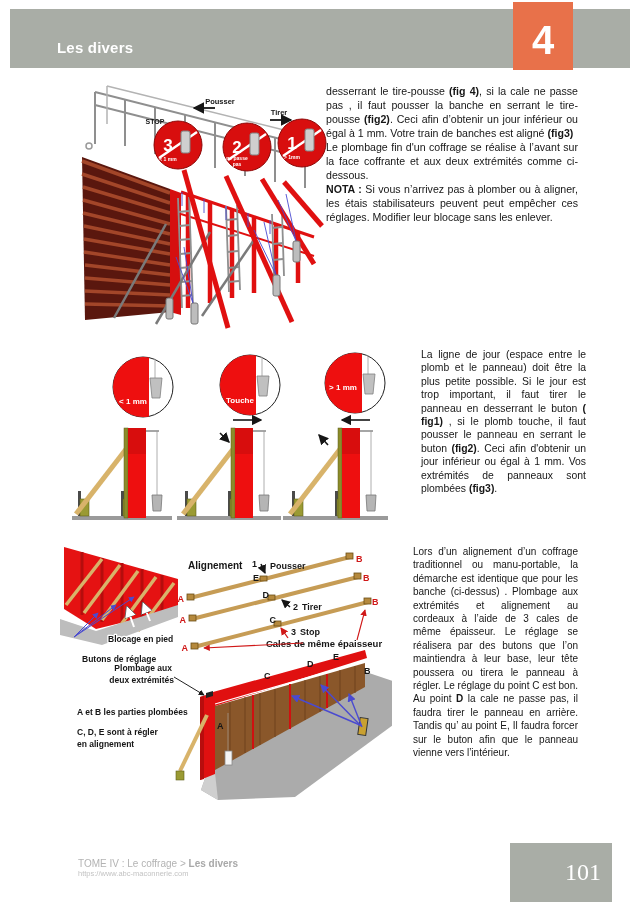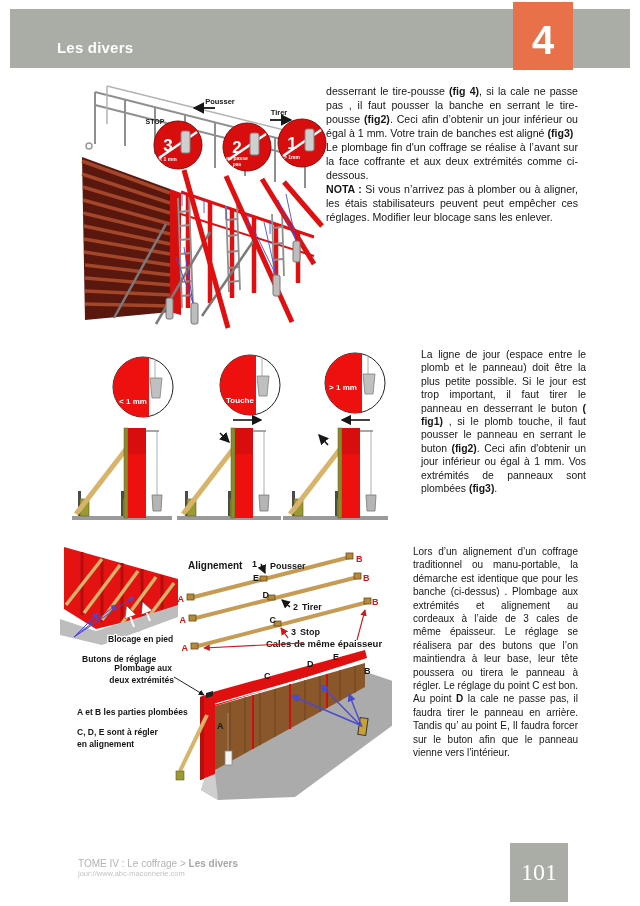--- a/index.html
+++ b/index.html
@@ -17,21 +17,21 @@
   svg text{font-family:"Liberation Sans",sans-serif;}
   .lbl{font-weight:bold;fill:#161616;}
   .redletter{font-weight:bold;fill:#d01818;}
   .whitetxt{font-weight:bold;fill:#ffffff;}
   .halo{paint-order:stroke;stroke:#ffffff;stroke-width:2.5px;stroke-linejoin:round;}
   .crumb{position:absolute;left:78px;top:858px;font-size:10px;color:#b3b3b3;}
   .crumb b{color:#a8a8a8;}
   .url{position:absolute;left:78px;top:869px;font-size:7.5px;color:#c3c3c3;text-decoration:none;}
   .pagenum{position:absolute;left:510px;top:843px;width:58px;height:59px;background:#a9ada6;
            color:#fff;font-family:"Liberation Serif",serif;font-size:24px;
-           display:flex;align-items:center;justify-content:center;}
+           display:flex;align-items:center;justify-content:center;padding-left:44px;}
 </style>
 </head>
 <body>
 
 <div class="page">
 
   <div class="band"></div>
   <div class="title">Les divers</div>
   <div class="chapter">4</div>
 
@@ -389,16 +389,16 @@
 
   <div class="tblock" id="p1">
     <div>desserrant le tire-pousse <b>(fig 4)</b>, si la cale ne passe pas , il faut pousser la banche en serrant le tire-pousse <b>(fig2)</b>. Ceci afin d’obtenir un jour inférieur ou égal à 1 mm. Votre train de banches est aligné <b>(fig3)</b></div>
     <div> Le plombage fin d'un coffrage se réalise à l’avant sur la face coffrante et aux deux extrémités comme ci-dessous.</div>
     <div> <b>NOTA :</b> Si vous n’arrivez pas à plomber ou à aligner, les étais stabilisateurs peuvent peut empêcher ces réglages. Modifier leur blocage sans les enlever.</div>
   </div>
   <div class="tblock" id="p2">La ligne de jour (espace entre le plomb et le panneau) doit être la plus petite possible. Si le jour est trop important, il faut tirer le panneau en desserrant le buton <b>( fig1)</b> , si le plomb touche, il faut pousser le panneau en serrant le buton <b>(fig2)</b>. Ceci afin d'obtenir un jour inférieur ou égal à 1 mm. Vos extrémités de panneaux sont plombées <b>(fig3)</b>.</div>
   <div class="tblock" id="p3">Lors d’un alignement d’un coffrage traditionnel ou manu-portable, la démarche est identique que pour les banche (ci-dessus) . Plombage aux extrémités et alignement au cordeaux à l’aide de 3 cales de même épaisseur. Le réglage se réalisera par des butons que l’on maintiendra à leur base, leur tête poussera ou tirera le panneau à régler. Le réglage du point C est bon. Au point <b>D</b> la cale ne passe pas, il faudra tirer le panneau en arrière. Tandis qu’ au point E, Il faudra forcer sur le buton afin que le panneau vienne vers l’intérieur.</div>
 
   <div class="crumb"><span>TOME IV : Le coffrage &gt; </span><b>Les divers</b></div>
-  <a class="url" href="#">jour://www.abc-maconnerie.com</a>
+  <a class="url" href="#">https://www.abc-maconnerie.com</a>
   <div class="pagenum">101</div>
 
 </div>
 
 </body></html>

